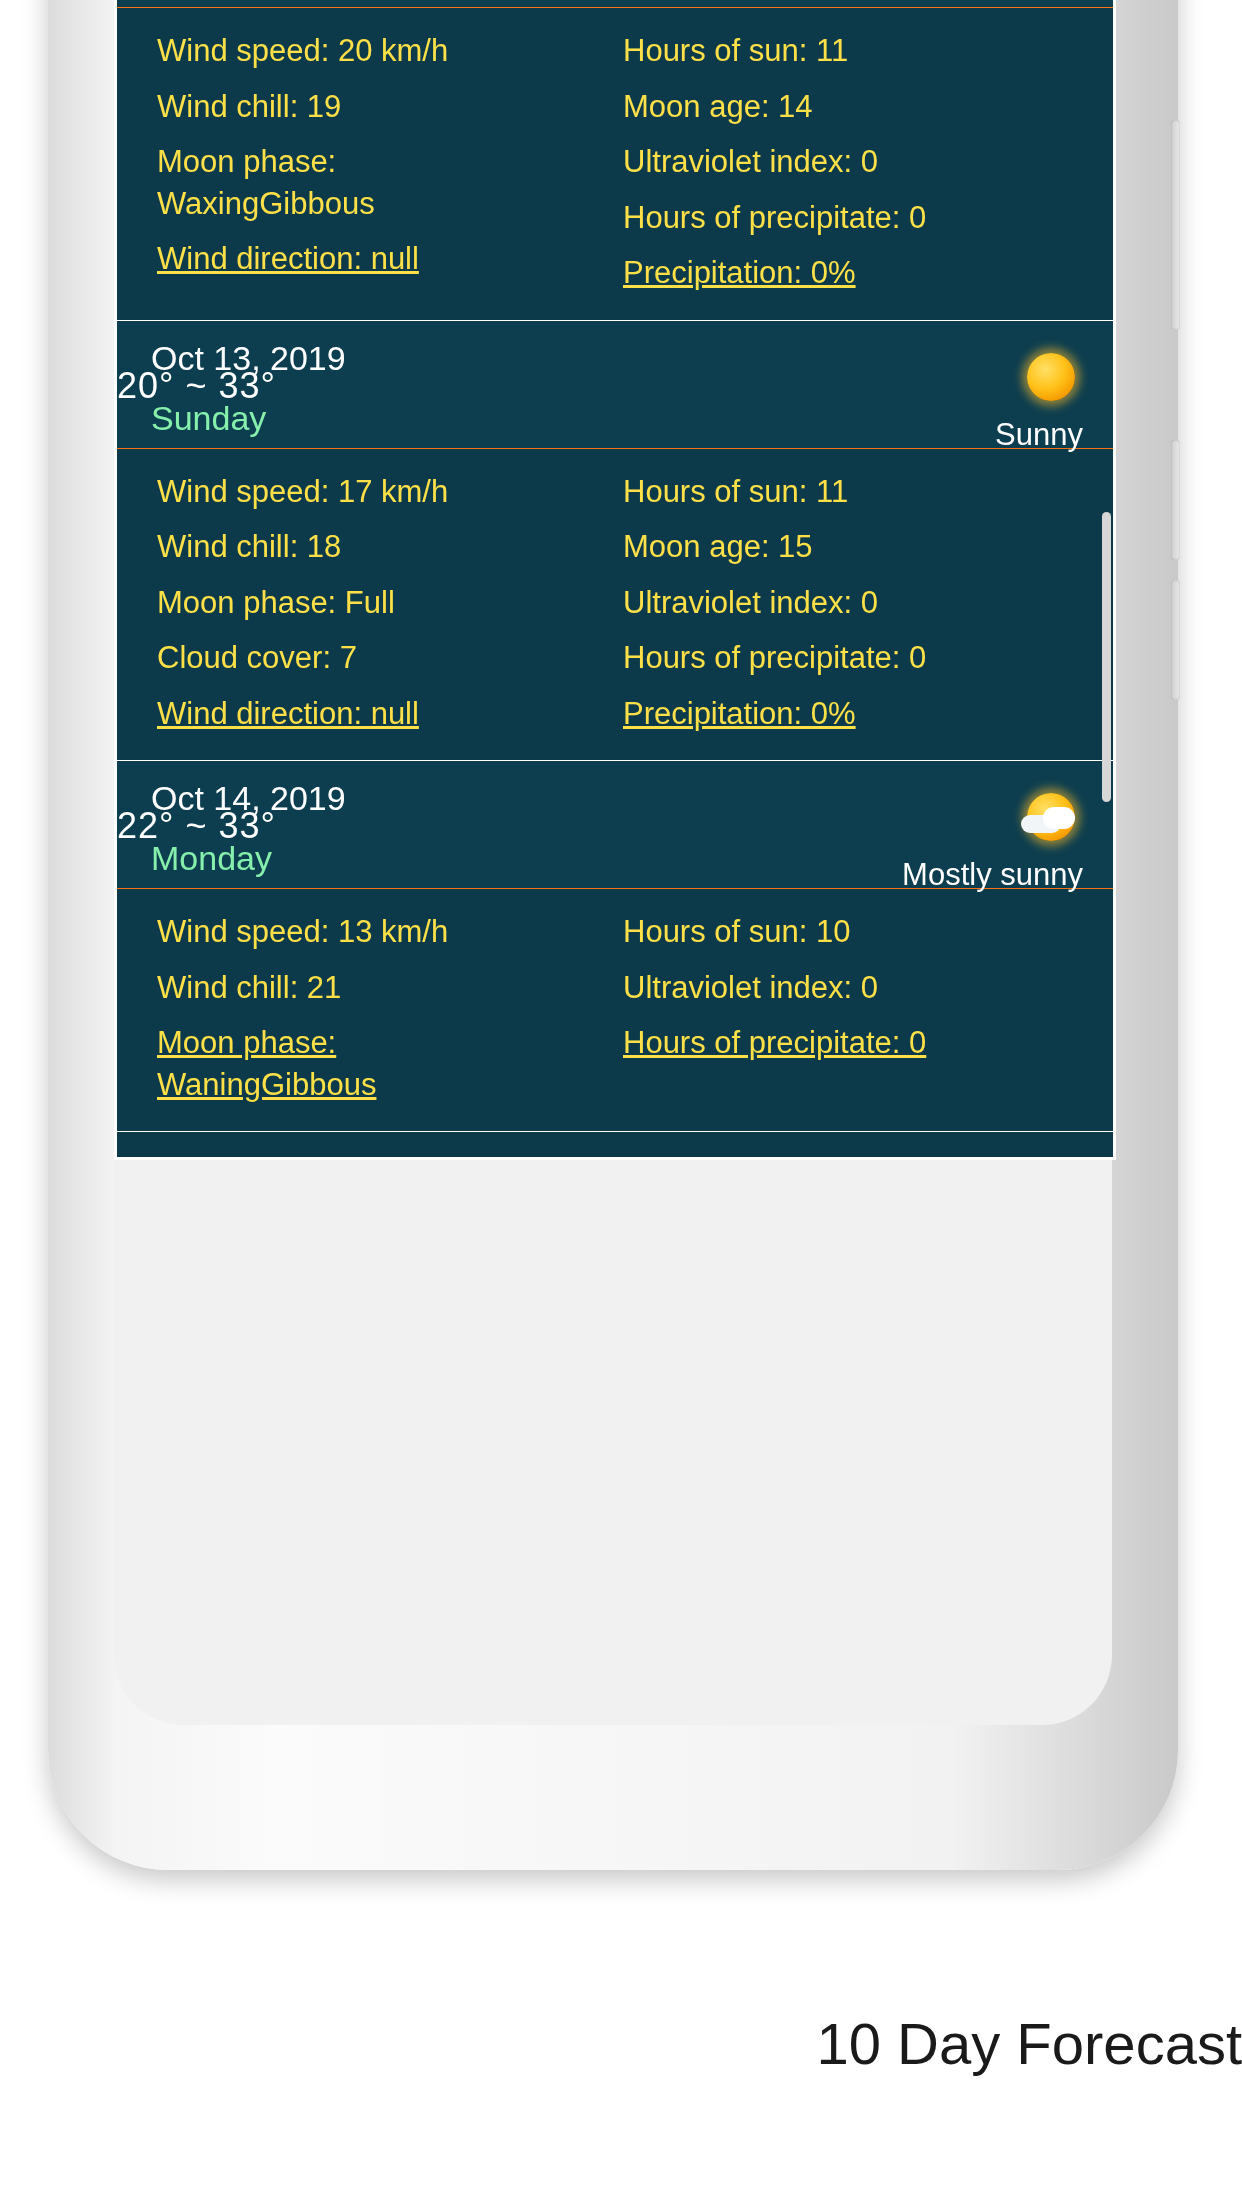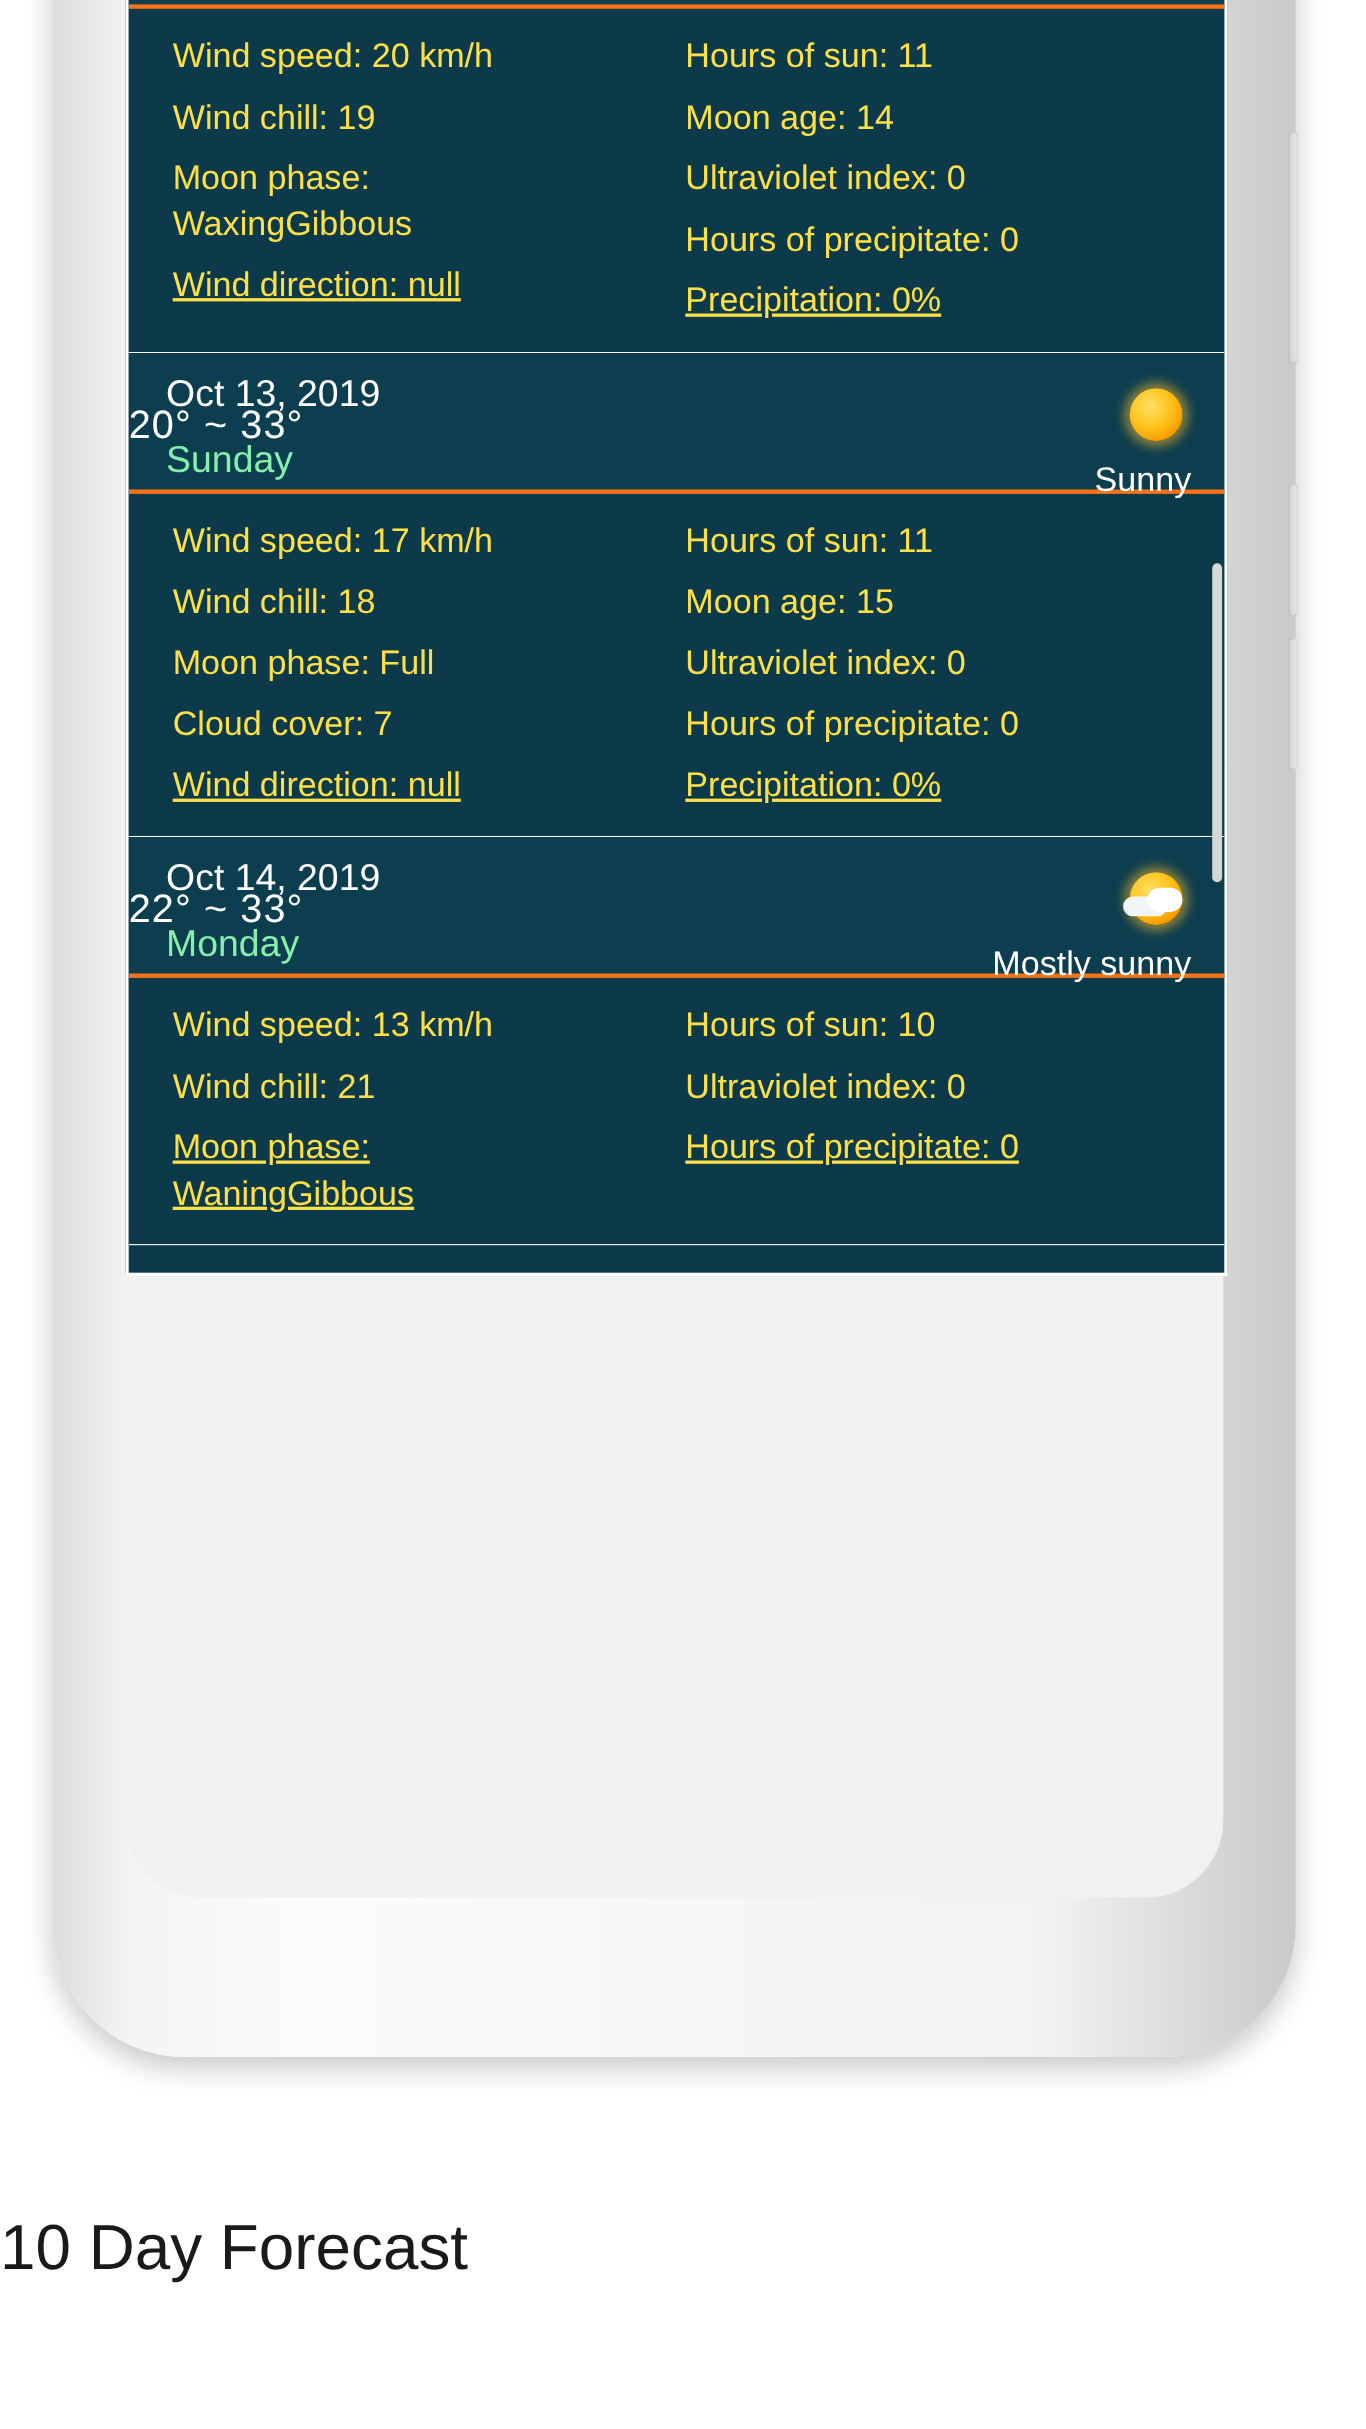--- a/index.html
+++ b/index.html
@@ -64,21 +64,21 @@
     border: 3px solid #ffffff;
     border-top: none;
     overflow: hidden;
   }
 
   .day-card { background: #0c3c4c; }
 
   .day-head {
     position: relative;
     height: 128px;
-    border-bottom: 4px solid #f97316;
+    border-bottom: 1px solid #f97316;
     background: #0d3e4f;
   }
   .day-head .date {
     position: absolute;
     left: 34px;
     top: 18px;
     font-size: 34px;
     color: #ffffff;
   }
   .day-head .weekday {
@@ -158,21 +158,21 @@
     border-radius: 5px;
     background: #d7d7d7;
   }
 
   
   .caption {
     position: absolute;
     left: 0;
     right: 0;
     top: 2010px;
-    text-align: left;
+    text-align: right;
     font-size: 58px;
     color: #1a1a1a;
   }
 </style>
 </head>
 <body>
 
 <div id="page">
 
   <div class="phone-frame">

